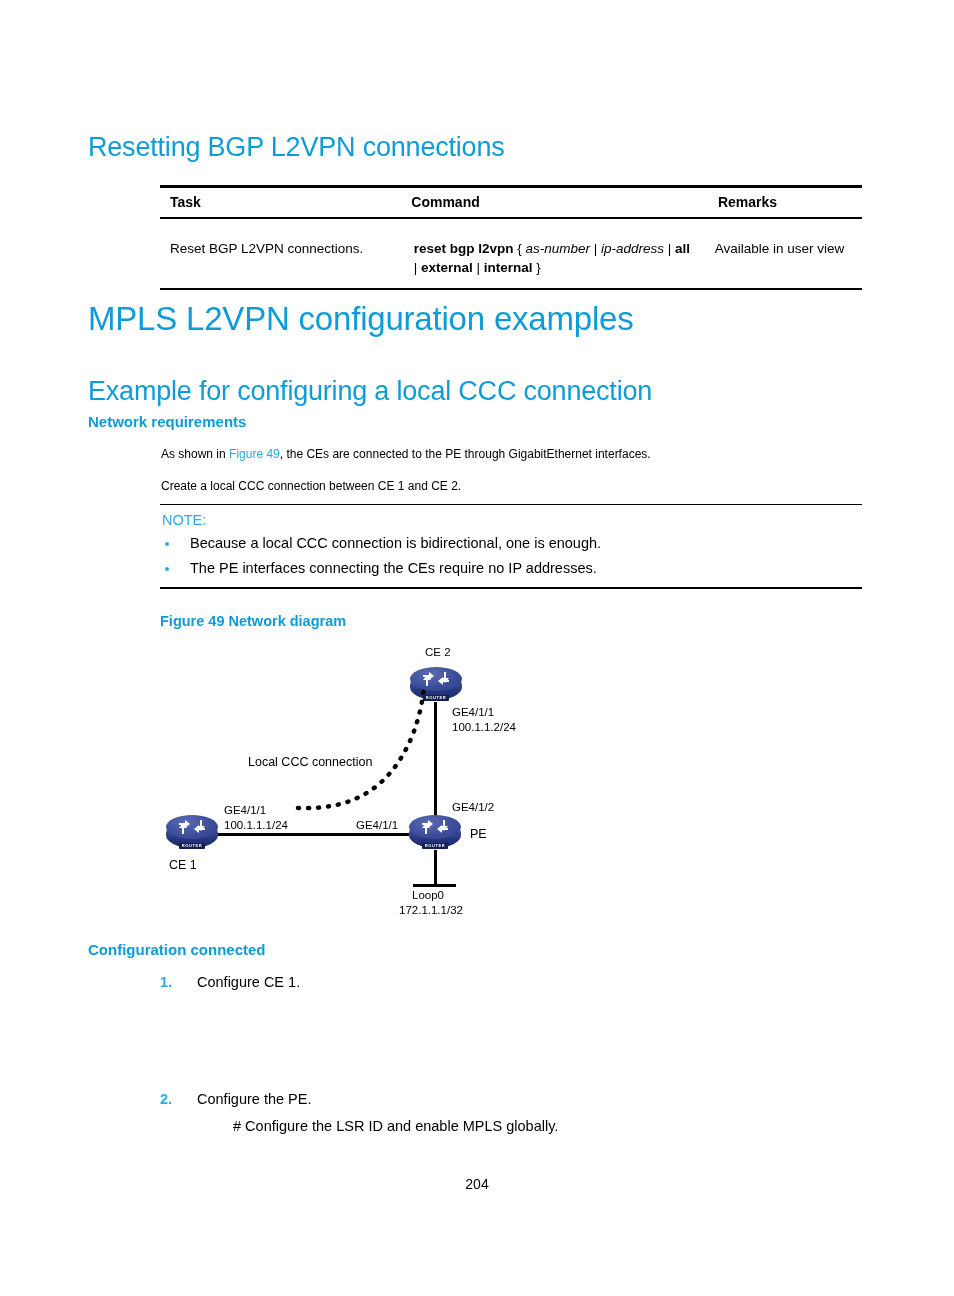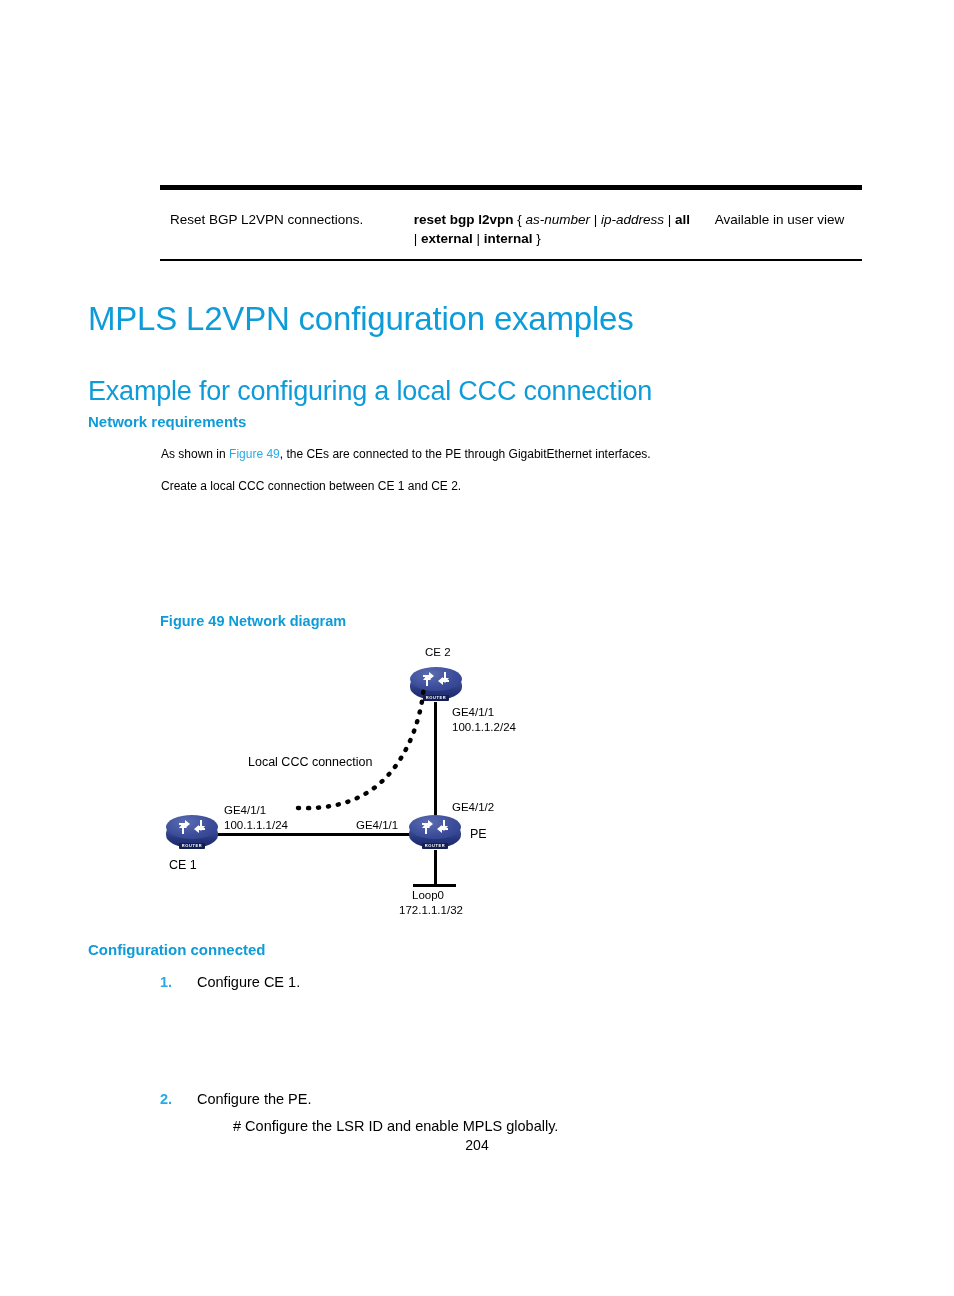--- a/index.html
+++ b/index.html
@@ -209,21 +209,21 @@
     position: absolute;
     background: #000;
   }
   .link.h { height: 2.5px; }
   .link.v { width: 2.5px; }
 
   
   #page-number {
     position: absolute;
     left: 0;
-    top: 1137px;
+    top: 1176px;
     width: 954px;
     text-align: center;
     font-size: 14px;
     color: #000;
   }
 
   
   .proc-item {
     position: absolute;
     font-size: 14.5px;
@@ -235,23 +235,33 @@
     font-size: 14.5px;
     font-weight: bold;
     color: #29abe2;
   }
 </style>
 </head>
 <body>
 
 <div id="page">
 
+  <div class="h2" style="top:132px;">Resetting BGP L2VPN connections</div>
 
   <div id="cmd-table">
     <div class="rule-top"></div>
+    <table>
+      <thead>
+        <tr>
+          <th class="col-task">Task</th>
+          <th class="col-cmd">Command</th>
+          <th class="col-rem">Remarks</th>
+        </tr>
+      </thead>
+    </table>
     <div class="rule-mid"></div>
     <table>
       <tbody>
         <tr>
           <td class="col-task">Reset BGP L2VPN connections.</td>
           <td class="col-cmd">
             <span class="cmd-bold">reset bgp l2vpn</span><span class="cmd-pipe"> { </span><span class="cmd-ital">as-number</span><span class="cmd-pipe"> | </span><span class="cmd-ital">ip-address</span><span class="cmd-pipe"> | </span><span class="cmd-bold">all</span><span class="cmd-pipe"> | </span><span class="cmd-bold">external</span><span class="cmd-pipe"> | </span><span class="cmd-bold">internal</span><span class="cmd-pipe"> }</span>
           </td>
           <td class="col-rem">Available in user view</td>
         </tr>
@@ -263,20 +273,29 @@
   <div class="h1" style="top:300px;">MPLS L2VPN configuration examples</div>
 
   <div class="h2" style="top:376px;">Example for configuring a local CCC connection</div>
 
   <div class="h3" style="top:413px;">Network requirements</div>
 
   <div class="body-p" style="top:446px;"><span>As shown in </span><span class="xref">Figure 49</span><span>, the CEs are connected to the PE through GigabitEthernet interfaces.</span></div>
 
   <div class="body-p" style="top:478px;">Create a local CCC connection between CE 1 and CE 2.</div>
 
+  <div id="note-block">
+    <div class="hr"></div>
+    <div id="note-title">NOTE:</div>
+    <ul>
+      <li>Because a local CCC connection is bidirectional, one is enough.</li>
+      <li>The PE interfaces connecting the CEs require no IP addresses.</li>
+    </ul>
+    <div class="hr"></div>
+  </div>
 
   <div id="fig-caption">Figure 49 Network diagram</div>
 
   <div id="network-diagram">
 
     <div class="dlabel" style="left:265px; top:0px;">CE 2</div>
 
     <div class="link v" style="left:274px; top:57px; height:130px;"></div>
 
     <div class="link h" style="left:52px; top:188px; width:225px;"></div>

